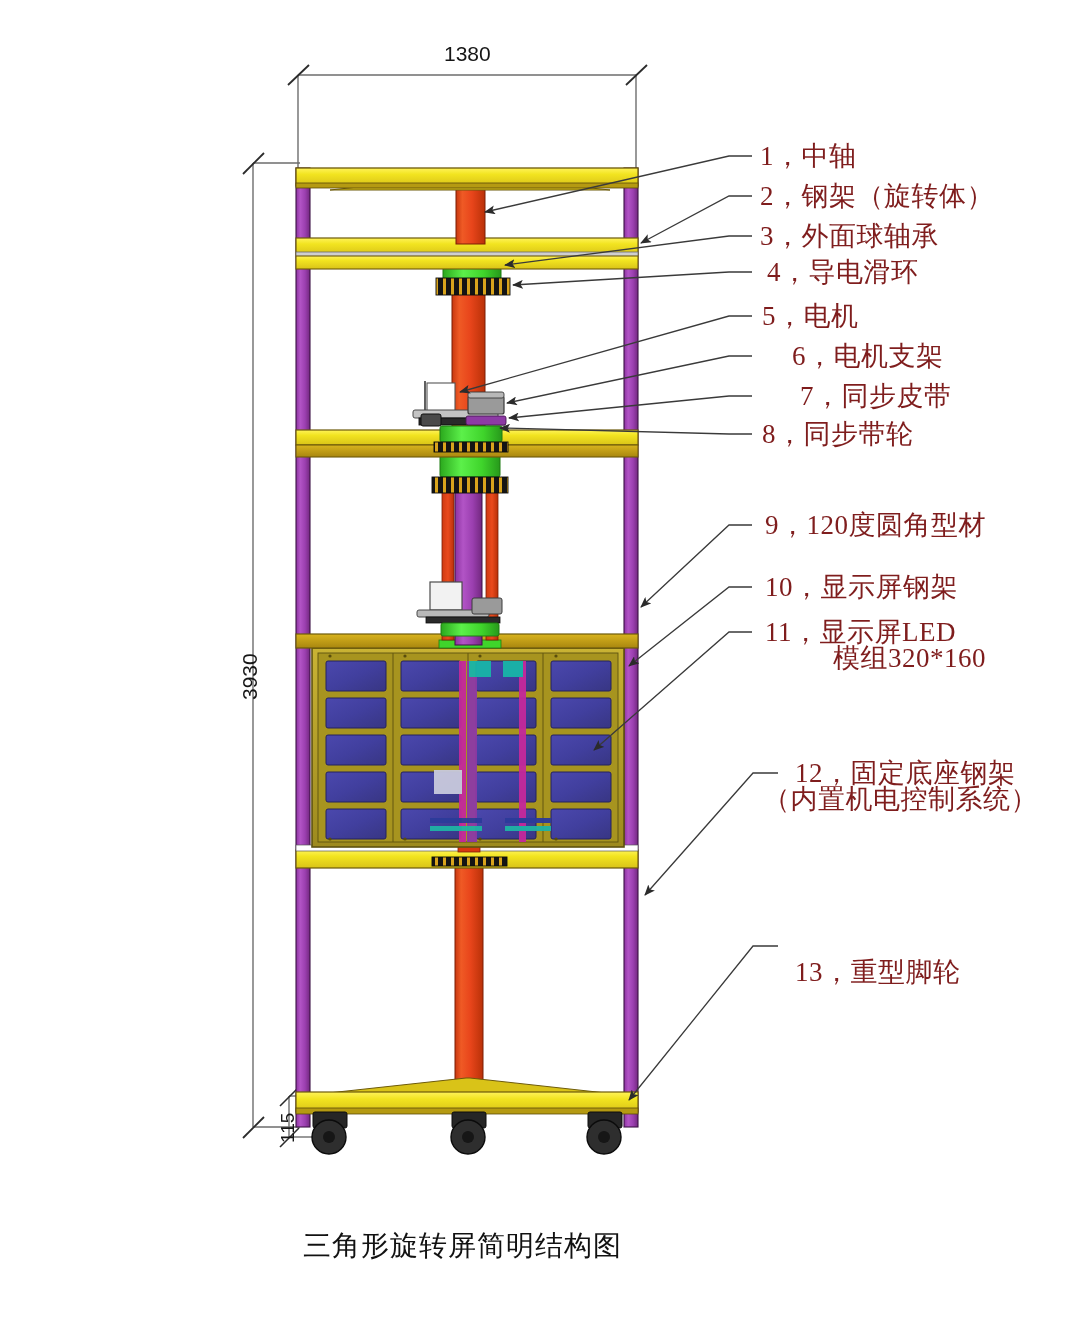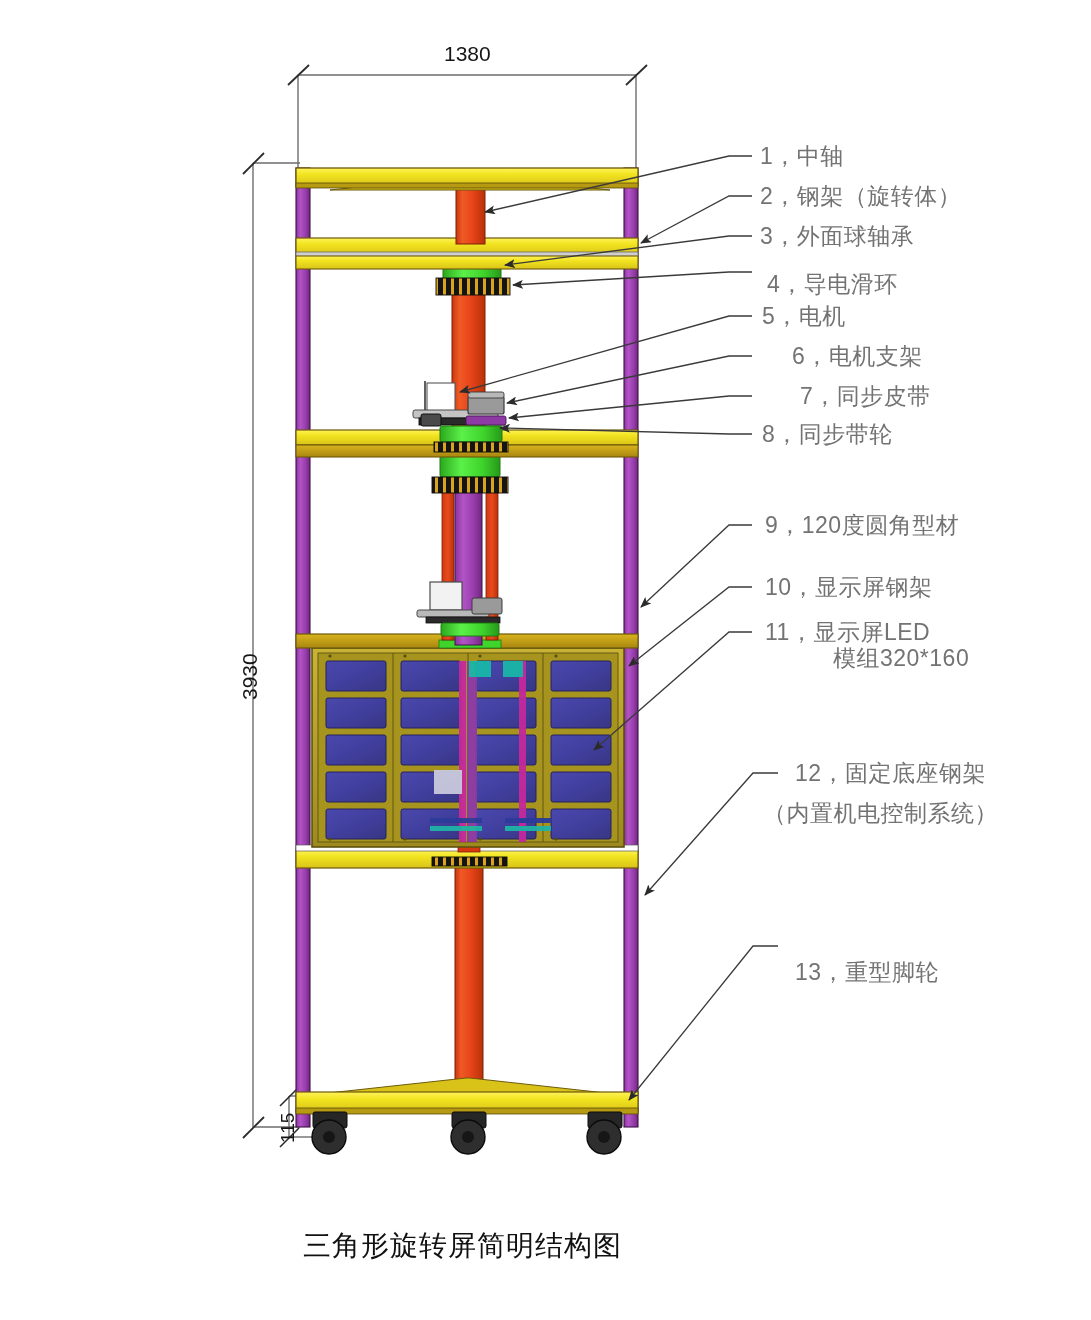--- a/index.html
+++ b/index.html
@@ -7,22 +7,22 @@
   body{
     width:1091px;height:1320px;position:relative;overflow:hidden;
     font-family:"Liberation Sans","DejaVu Sans",sans-serif;
     color:#1a1a1a;
   }
   #stage{position:absolute;left:0;top:0;width:1091px;height:1320px;}
   svg#drawing{position:absolute;left:0;top:0;width:1091px;height:1320px;display:block;}
   .callout-list{position:absolute;left:0;top:0;width:1091px;height:1320px;pointer-events:none;}
   .callout{
     position:absolute;white-space:pre;
-    font-size:23px;line-height:26px;letter-spacing:0.5px;
-    color:#737373;font-family:Liberation Sans, sans-serif;
+    font-size:27px;line-height:26px;letter-spacing:0.5px;
+    color:#7f1d1d;font-family:Liberation Serif, serif;
   }
   .callout .sub{display:block;}
   .dim-text{
     position:absolute;font-size:21px;color:#161616;
     font-family:"Liberation Sans","DejaVu Sans",sans-serif;white-space:pre;
   }
   .dim-text.vert{transform-origin:0 0;transform:rotate(-90deg);}
   .fig-title{
     position:absolute;font-size:28px;color:#111;white-space:pre;
     font-family:"Liberation Sans","DejaVu Sans",sans-serif;letter-spacing:1px;
@@ -309,29 +309,29 @@
       <path d="M778,773 L753,773 L645,895" marker-end="url(#arrowFill)"></path>
 
       <path d="M778,946 L753,946 L629,1100" marker-end="url(#arrowFill)"></path>
     </g>
   </svg>
 
   <div class="callout-list">
     <div class="callout" style="left:760px;top:143px;">1，中轴</div>
     <div class="callout" style="left:760px;top:183px;">2，钢架（旋转体）</div>
     <div class="callout" style="left:760px;top:223px;">3，外面球轴承</div>
-    <div class="callout" style="left:767px;top:259px;margin-top:12px;">4，导电滑环</div>
+    <div class="callout" style="left:767px;top:259px;">4，导电滑环</div>
     <div class="callout" style="left:762px;top:303px;">5，电机</div>
     <div class="callout" style="left:792px;top:343px;">6，电机支架</div>
     <div class="callout" style="left:800px;top:383px;text-align:center;">7，同步皮带</div>
     <div class="callout" style="left:762px;top:421px;">8，同步带轮</div>
     <div class="callout" style="left:765px;top:512px;">9，120度圆角型材</div>
     <div class="callout" style="left:765px;top:574px;">10，显示屏钢架</div>
     <div class="callout" style="left:765px;top:619px;"><span>11，显示屏LED</span><span class="sub" style="margin-left:68px;">模组320*160</span></div>
-    <div class="callout" style="left:795px;top:760px;"><span>12，固定底座钢架</span><span class="sub" style="margin-left:-32px;margin-top:14px;">（内置机电控制系统）</span></div>
+    <div class="callout" style="left:795px;top:760px;"><span>12，固定底座钢架</span><span class="sub" style="margin-left:-32px;">（内置机电控制系统）</span></div>
     <div class="callout" style="left:795px;top:936px;margin-top:23px;">13，重型脚轮</div>
   </div>
 
   <div class="dim-text" style="left:444px;top:42px;">1380</div>
   <div class="dim-text vert" style="left:238px;top:700px;">3930</div>
   <div class="dim-text vert" style="left:277px;top:1143px;font-size:19px;">115</div>
 
   <div class="fig-title" style="left:303px;top:1227px;">三角形旋转屏简明结构图</div>
 </div>
 

